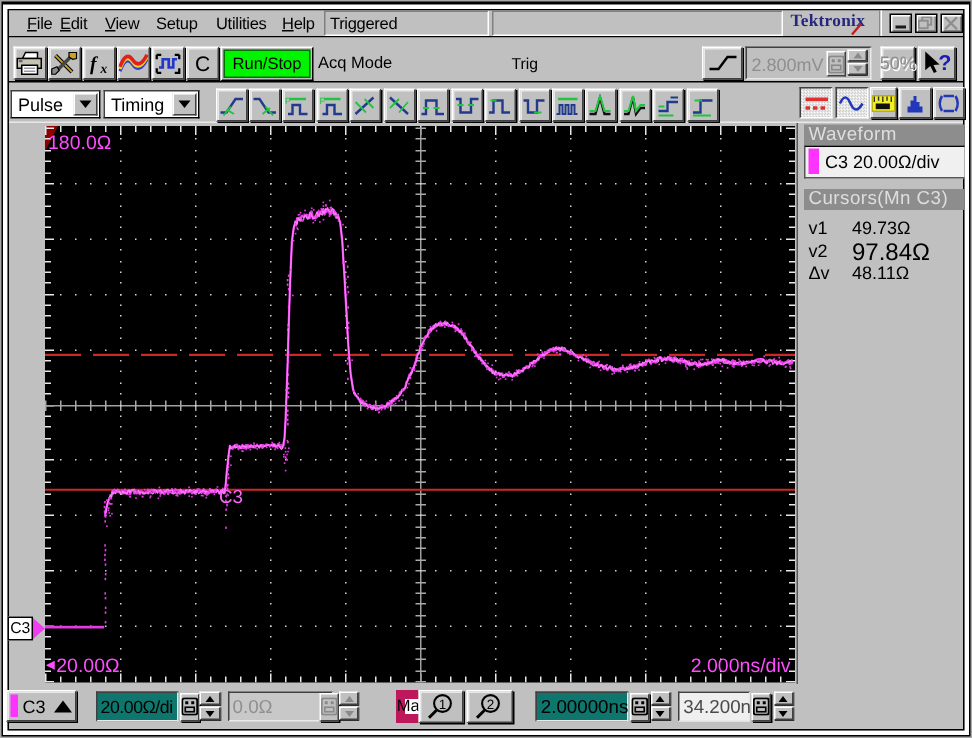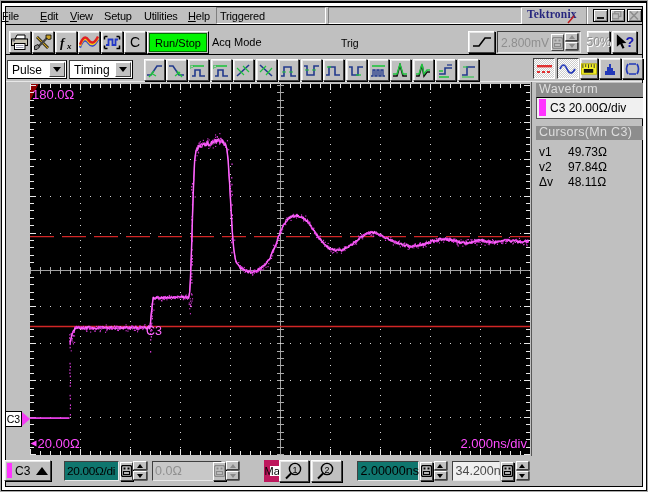--- a/index.html
+++ b/index.html
@@ -45,21 +45,21 @@
 .wbtn { position:absolute; background:#c0c0c0; border:1px solid #000;
   box-shadow:inset 1px 1px 0 #fff, inset -1px -1px 0 #808080;
   display:flex; align-items:center; justify-content:center; }
 </style></head><body>
 <div id="root">
 <div id="fr-black"></div>
 <div id="fr-white"></div>
 <div id="client"></div>
 
 <div class="abs" style="left:6px;top:7px;width:636px;height:18px;background:#c0c0c0;border-bottom:1px solid #000"></div>
-<span class="mi" style="left:2px;top:7px"><u>F</u>ile</span>
+<span class="mi" style="left:18px;top:7px"><u>F</u>ile</span>
 <span class="mi" style="left:40px;top:7px"><u>E</u>dit</span>
 <span class="mi" style="left:70px;top:7px"><u>V</u>iew</span>
 <span class="mi" style="left:104px;top:7px">Setup</span>
 <span class="mi" style="left:144px;top:7px">Utilities</span>
 <span class="mi" style="left:188px;top:7px"><u>H</u>elp</span>
 <div class="abs" style="left:216px;top:7px;width:110px;height:17px;border-top:1px solid #808080;border-left:1px solid #808080;border-right:1px solid #fff;border-bottom:1px solid #fff"></div>
 <span class="mi" style="left:220px;top:7px">Triggered</span>
 <div class="abs" style="left:328px;top:7px;width:194px;height:17px;border-top:1px solid #808080;border-left:1px solid #808080;border-right:1px solid #fff;border-bottom:1px solid #fff"></div>
 <span class="abs" style="left:527px;top:8px;font-family:'Liberation Serif',serif;font-weight:bold;font-size:11.5px;color:#26267e;letter-spacing:0.2px">Tektronix</span>
 <svg class="abs" style="left:566px;top:15px" width="9" height="9">
@@ -1917,21 +1917,21 @@
 <div class="abs" style="left:22px;top:412px;width:0;height:0;border-top:7px solid transparent;border-bottom:7px solid transparent;border-left:8px solid #f23cf2"></div>
 
 <div class="hdr" style="left:536px;top:83px;width:107px;height:13.5px;line-height:13px">Waveform</div>
 <div class="abs" style="left:536px;top:96.5px;width:107px;height:22.5px;background:#f0f0f0;border-top:1px solid #000;border-left:1px solid #555;border-bottom:1px solid #555"></div>
 <div class="abs" style="left:539px;top:99px;width:7px;height:17px;background:#ff33ff"></div>
 <span class="abs" style="left:550px;top:101px;font-size:12px;color:#000">C3 20.00Ω/div</span>
 <div class="hdr" style="left:536px;top:126px;width:107px;height:14px;line-height:13.5px">Cursors(Mn C3)</div>
 <span class="abs" style="left:539px;top:145px;font-size:12px">v1</span>
 <span class="abs" style="left:568px;top:145px;font-size:12px">49.73Ω</span>
 <span class="abs" style="left:539px;top:160px;font-size:12px">v2</span>
-<span class="abs" style="left:568px;top:160px;font-size:12px">97.84Ω</span>
+<span class="abs" style="left:568px;top:160px;font-size:16px">97.84Ω</span>
 <span class="abs" style="left:539px;top:175px;font-size:12px">Δv</span>
 <span class="abs" style="left:568px;top:175px;font-size:12px">48.11Ω</span>
 
 <div class="btn" style="left:4px;top:460px;width:47px;height:21px;justify-content:flex-start">
 <span style="position:absolute;left:2px;top:2px;width:5px;height:15px;background:#ff33ff"></span>
 <span style="margin-left:10px;font-size:12px">C3</span>
 <span style="margin-left:6px;width:0;height:0;border-left:6px solid transparent;border-right:6px solid transparent;border-bottom:8px solid #000"></span>
     </div>
 <div class="sunken" style="left:64px;top:461px;width:55px;height:20px">
       <span style="padding-left:2px;font-size:11.8px;letter-spacing:-0.3px">20.00Ω/di</span>

